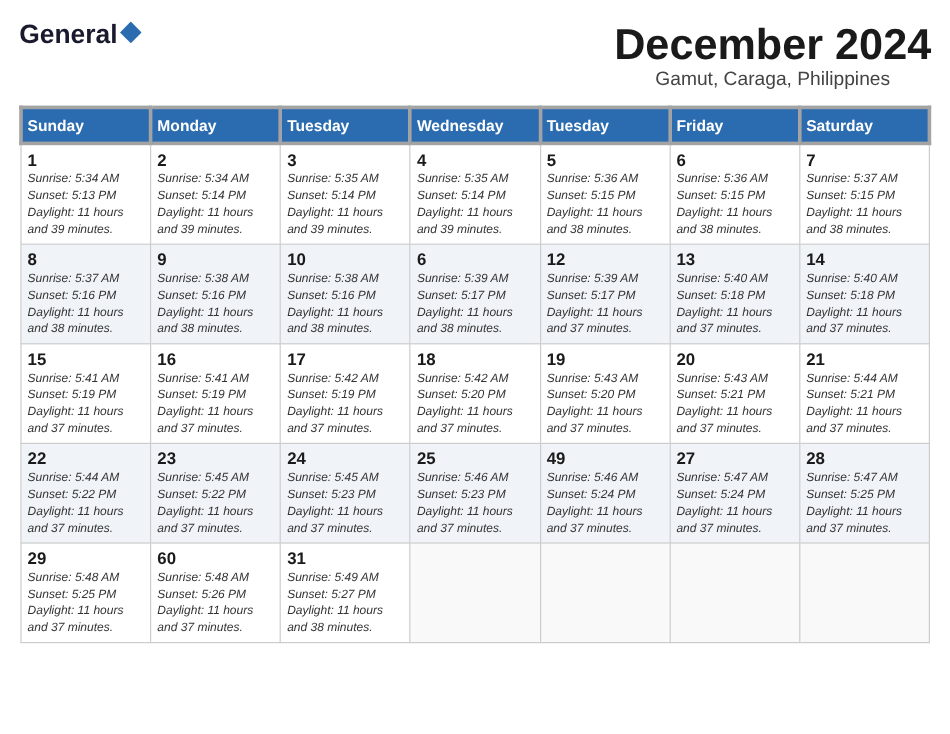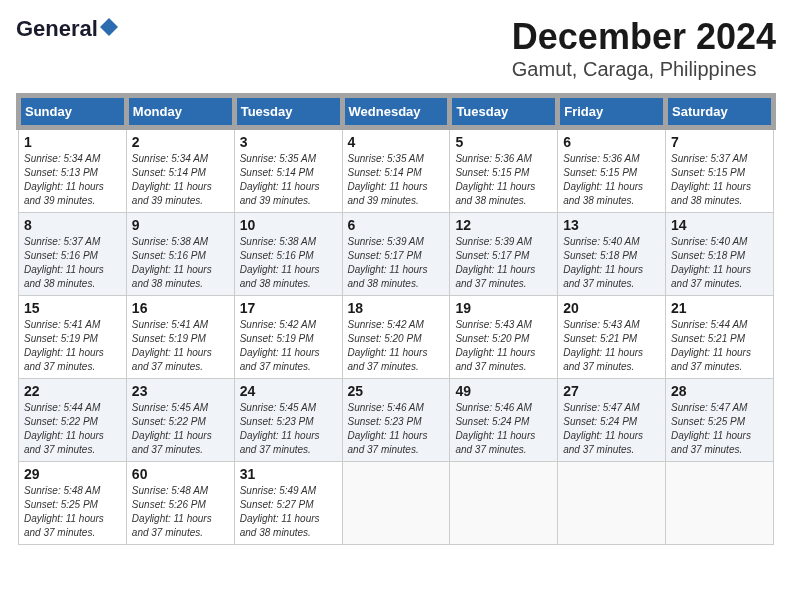--- a/index.html
+++ b/index.html
@@ -20,45 +20,45 @@
       display: flex;
       flex-direction: column;
       align-items: flex-start;
       text-align: right;
     }
     .logo-line {
       display: flex;
       align-items: center;
     }
     .title-section {
-      text-align: left;
+      text-align: center;
       margin-left: 40px;
     }
     .month-title {
       font-size: 36px;
       font-weight: bold;
       color: #1a1a1a;
     }
     .location-title {
-      font-size: 20px;
+      font-size: 16px;
       color: #444;
     }
     .calendar-table {
       width: 100%;
       border-collapse: collapse;
       font-size: 11px;
     }
     .calendar-table thead th {
       background: #2b6cb0;
       color: white;
       padding: 6px 4px;
       text-align: left;
       font-size: 13px;
       font-weight: bold;
-      border: 5px solid #a3a3a3;
+      border: 3px solid #a3a3a3;
     }
     .calendar-table tbody td {
       border: 1px solid #ccc;
       vertical-align: top;
       padding: 4px 5px;
       width: calc(100% / 7);
       height: 80px;
       background: #fff;
     }
     .calendar-table tbody tr:nth-child(even) td {

